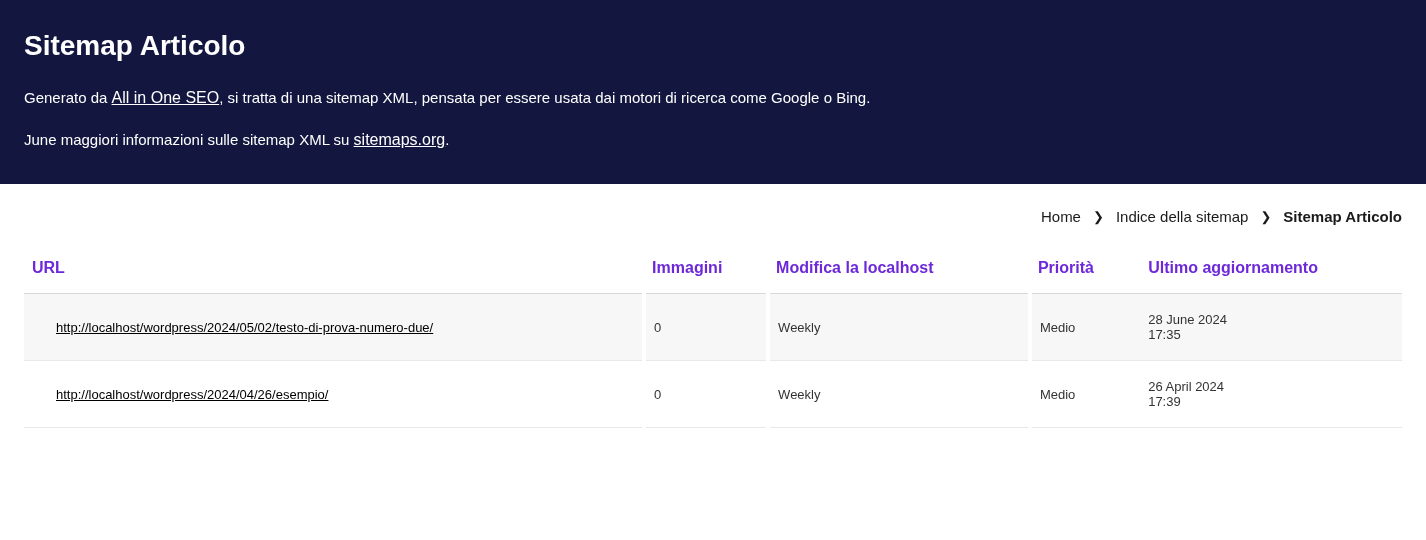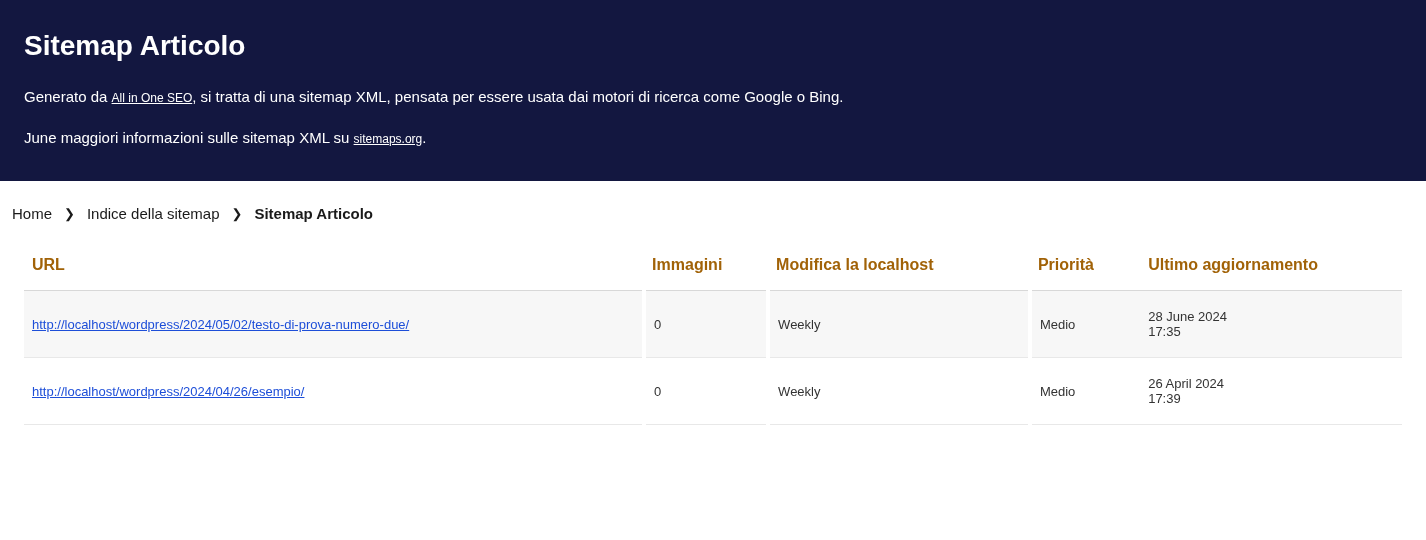--- a/index.html
+++ b/index.html
@@ -25,29 +25,30 @@
       font-size: 15px;
       line-height: 1.5;
       margin-bottom: 18px;
     }
     .header p:last-child {
       margin-bottom: 0;
     }
     .header a {
       color: #ffffff;
       text-decoration: underline;
-      font-size: 12px;
+      font-size: 16px;
     }
     .breadcrumb {
-      padding: 24px 24px 18px 12px;
+      padding: 24px 24px 18px 40px;
       font-size: 15px;
       color: #1a1a1a;
       display: flex;
       align-items: center;
       gap: 12px;
+      justify-content: flex-end;
     }
     .breadcrumb .crumb {
       color: #1a1a1a;
     }
     .breadcrumb .chevron {
       color: #1a1a1a;
       font-size: 13px;
     }
     .breadcrumb .current {
       font-weight: bold;
@@ -57,21 +58,21 @@
     }
     table {
       width: 100%;
       border-collapse: collapse;
     }
     thead th {
       text-align: left;
       font-size: 16px;
       font-weight: bold;
       padding: 16px 8px;
-      color: #a16207;
+      color: #6d28d9;
       border-bottom: 1px solid #d8d8d8;
     }
     tbody td {
       padding: 18px 8px;
       font-size: 13px;
       color: #333;
       border-bottom: 1px solid #e8e8e8;
       vertical-align: middle;
     }
     tbody tr:nth-child(odd) td {
@@ -83,23 +84,24 @@
     tbody tr td:nth-child(3),
     tbody tr td:nth-child(4) {
       border-left: 4px solid #ffffff;
     }
     tbody tr:nth-child(even) td:nth-child(2),
     tbody tr:nth-child(even) td:nth-child(3),
     tbody tr:nth-child(even) td:nth-child(4) {
       border-left: 4px solid transparent;
     }
     .url-link {
-      color: #1d4ed8;
+      color: #000000;
       text-decoration: underline;
       font-size: 13px;
+      margin-left: 24px;
     }
     .col-url { width: 45%; }
     .col-img { width: 9%; }
     .col-freq { width: 19%; }
     .col-prio { width: 8%; }
     .col-upd { width: 19%; }
   </style>
 </head>
 <body>
 

